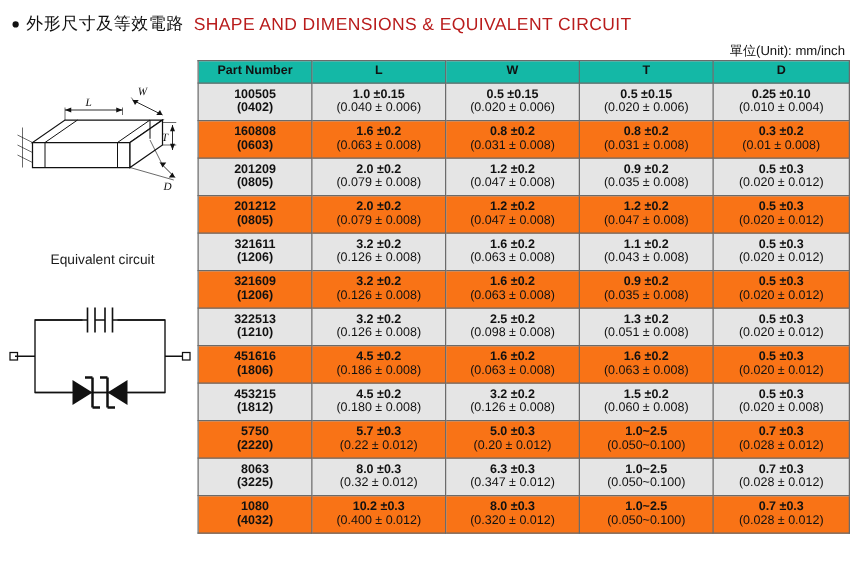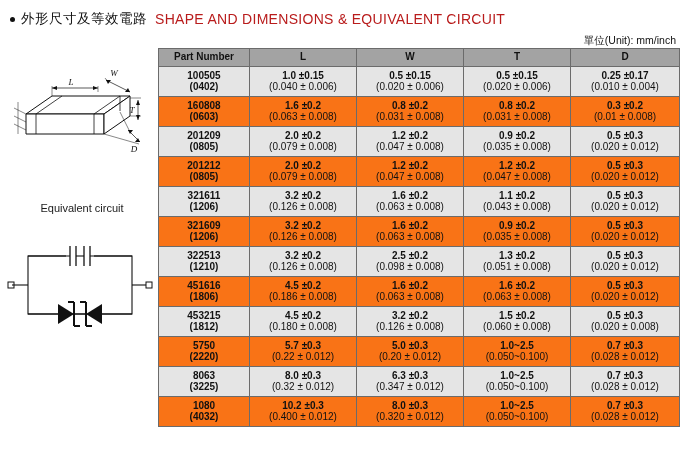--- a/index.html
+++ b/index.html
@@ -111,21 +111,21 @@
     border: 1px solid #6b6b6b;
     font-size: 9.6px;
     text-align: center;
     padding: 0;
     line-height: 1.05;
     color: #111;
     font-weight: normal;
   }
   table.dims th {
     height: 17px;
-    background: #a3a3a3;
+    background: #14b8a6;
     font-size: 10px;
     font-weight: bold;
   }
   table.dims th.col-pn { width: 90px; }
   table.dims th.col-d  { width: 108px; }
 
   td.cell {
     height: 29px;
     vertical-align: middle;
   }
@@ -268,21 +268,21 @@
           </td>
         <td class="cell">
             <span class="l1">0.5 ±0.15</span>
             <span class="l2">(0.020 ± 0.006)</span>
           </td>
         <td class="cell">
             <span class="l1">0.5 ±0.15</span>
             <span class="l2">(0.020 ± 0.006)</span>
           </td>
         <td class="cell">
-            <span class="l1">0.25 ±0.17</span>
+            <span class="l1">0.25 ±0.10</span>
             <span class="l2">(0.010 ± 0.004)</span>
           </td>
       </tr>
       <tr class="shade">
         <td class="cell pn">
             <span class="l1">160808</span>
             <span class="l2">(0603)</span>
           </td>
         <td class="cell">
             <span class="l1">1.6 ±0.2</span>

